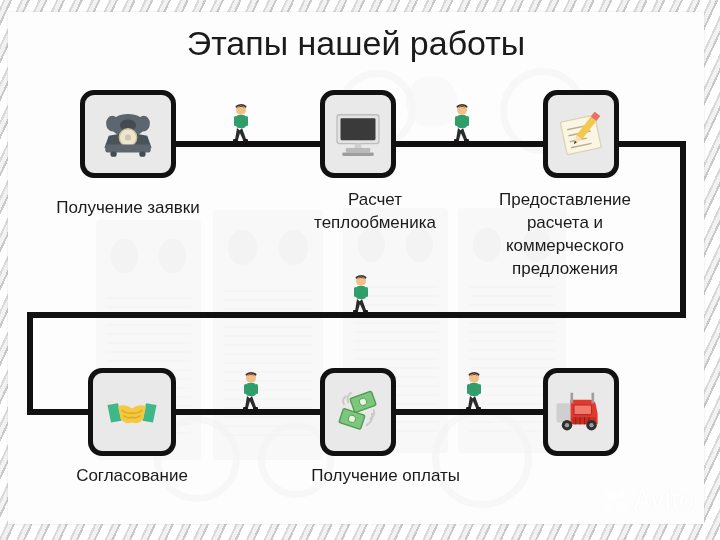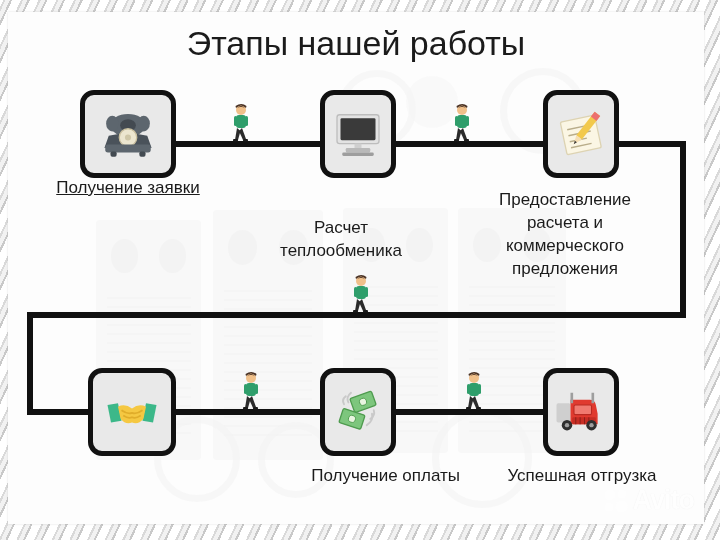--- a/index.html
+++ b/index.html
@@ -212,32 +212,32 @@
         <ellipse cx="14" cy="20" rx="7" ry="9" fill="#5d666e"></ellipse>
         <ellipse cx="50" cy="20" rx="7" ry="9" fill="#5d666e"></ellipse>
         <path d="M10 34 q22 -6 44 0 l5 14 q-27 -6 -54 0 z" fill="#4a525a"></path>
         <circle cx="32" cy="36" r="10" fill="#ece6cf" stroke="#c9bf9e" stroke-width="1.5"></circle>
         <circle cx="32" cy="36" r="3.5" fill="#cfc7a8"></circle>
         <rect x="6" y="44" width="52" height="9" rx="3" fill="#5d666e"></rect>
         <rect x="12" y="52" width="7" height="6" rx="2" fill="#434a51"></rect>
         <rect x="45" y="52" width="7" height="6" rx="2" fill="#434a51"></rect>
       </svg>
     </div>
-    <div class="caption" style="left:-8px; top:164px; width:256px;text-decoration:underline;">Получение заявки</div>
+    <div class="caption" style="left:-8px; top:184px; width:256px;">Получение заявки</div>
 
     <div class="node" style="left:312px; top:78px; width:76px; height:88px;">
       <svg class="glyph" viewBox="0 0 64 64">
         <rect x="8" y="10" width="48" height="33" rx="3" fill="#e3e3e3" stroke="#bdbdbd" stroke-width="1.5"></rect>
         <rect x="12" y="14" width="40" height="25" rx="1.5" fill="#3a3a3a"></rect>
         <rect x="28" y="43" width="8" height="5" fill="#cfcfcf"></rect>
         <rect x="18" y="48" width="28" height="5" rx="1.5" fill="#b9b9b9"></rect>
         <rect x="14" y="53" width="36" height="4" rx="1.5" fill="#9e9e9e"></rect>
       </svg>
     </div>
-    <div class="caption" style="left:241px; top:176px; width:184px;margin-top:28px;">Расчет
+    <div class="caption" style="left:275px; top:176px; width:184px;">Расчет
 теплообменика</div>
 
     <div class="node" style="left:535px; top:78px; width:76px; height:88px;">
       <svg class="glyph" viewBox="0 0 64 64">
         <g transform="rotate(-12 32 34)">
           <rect x="12" y="14" width="40" height="38" rx="2" fill="#fbf6e4" stroke="#ddd3b2" stroke-width="1.5"></rect>
           <line x1="18" y1="24" x2="42" y2="24" stroke="#b9ad8a" stroke-width="1.6"></line>
           <line x1="18" y1="31" x2="44" y2="31" stroke="#b9ad8a" stroke-width="1.6"></line>
           <line x1="18" y1="38" x2="38" y2="38" stroke="#b9ad8a" stroke-width="1.6"></line>
           <line x1="18" y1="45" x2="42" y2="45" stroke="#b9ad8a" stroke-width="1.6"></line>
@@ -257,20 +257,21 @@
 
     <div class="node" style="left:80px; top:356px; width:88px; height:88px;">
       <svg class="glyph" viewBox="0 0 64 64">
         <polygon points="4,24 16,22 20,42 8,44" fill="#3cb889"></polygon>
         <polygon points="60,24 48,22 44,42 56,44" fill="#3cb889"></polygon>
         <path d="M16 26 q8 -4 16 2 q8 -6 16 -2 l-3 14 q-6 7 -13 4 q-7 3 -13 -4 z" fill="#f5c842"></path>
         <path d="M20 30 q7 5 12 3 q5 2 12 -3" fill="none" stroke="#e0ad2a" stroke-width="2"></path>
         <path d="M22 36 q6 4 10 2 q4 2 10 -2" fill="none" stroke="#e0ad2a" stroke-width="2"></path>
       </svg>
     </div>
+    <div class="caption" style="left:22px; top:452px; width:204px;">Согласование</div>
 
     <div class="node" style="left:312px; top:356px; width:76px; height:88px;">
       <svg class="glyph" viewBox="0 0 64 64">
         <g transform="rotate(-20 38 24)">
           <rect x="26" y="12" width="26" height="17" rx="2" fill="#7dc67d" stroke="#4e9b4e" stroke-width="1.5"></rect>
           <circle cx="39" cy="20.5" r="4" fill="#e9f5e0" stroke="#4e9b4e" stroke-width="1"></circle>
         </g>
         <g transform="rotate(18 24 40)">
           <rect x="12" y="31" width="26" height="17" rx="2" fill="#7dc67d" stroke="#4e9b4e" stroke-width="1.5"></rect>
           <circle cx="25" cy="39.5" r="4" fill="#e9f5e0" stroke="#4e9b4e" stroke-width="1"></circle>
@@ -295,21 +296,20 @@
         <line x1="36" y1="38" x2="36" y2="46" stroke="#8d1f19" stroke-width="1.2"></line>
         <line x1="41" y1="38" x2="41" y2="46" stroke="#8d1f19" stroke-width="1.2"></line>
         <rect x="20" y="10" width="3" height="12" fill="#9e9e9e"></rect>
         <rect x="44" y="10" width="3" height="12" fill="#9e9e9e"></rect>
         <circle cx="16" cy="47" r="6" fill="#2f2f2f"></circle>
         <circle cx="44" cy="47" r="6" fill="#2f2f2f"></circle>
         <circle cx="16" cy="47" r="2.5" fill="#9e9e9e"></circle>
         <circle cx="44" cy="47" r="2.5" fill="#9e9e9e"></circle>
       </svg>
     </div>
-    <div class="caption" style="left:472px; top:452px; width:204px;">Успешная отгрузка</div>
 
     <svg class="walker" viewBox="0 0 22 40" style="left:222px; top:92px;">
       <circle cx="11" cy="6" r="5" fill="#f0c08a"></circle>
       <path d="M6 5 q5 -6 10 0 q-2 -2.5 -5 -2 q-3 -0.5 -5 2 z" fill="#4a3326"></path>
       <path d="M6 4 q5 -5 10 0 l0.5 -2 q-5 -4 -11 0 z" fill="#4a3326"></path>
       <rect x="6" y="11" width="10" height="13" rx="3" fill="#2f9e6b"></rect>
       <rect x="4" y="12" width="3" height="10" rx="1.5" fill="#2f9e6b"></rect>
       <rect x="15" y="12" width="3" height="10" rx="1.5" fill="#2f9e6b"></rect>
       <path d="M7 24 l-2 12 l3 0 l2.5 -9 z" fill="#2b2b2b"></path>
       <path d="M12 24 l4 11 l-3 1 l-4 -9 z" fill="#2b2b2b"></path>

